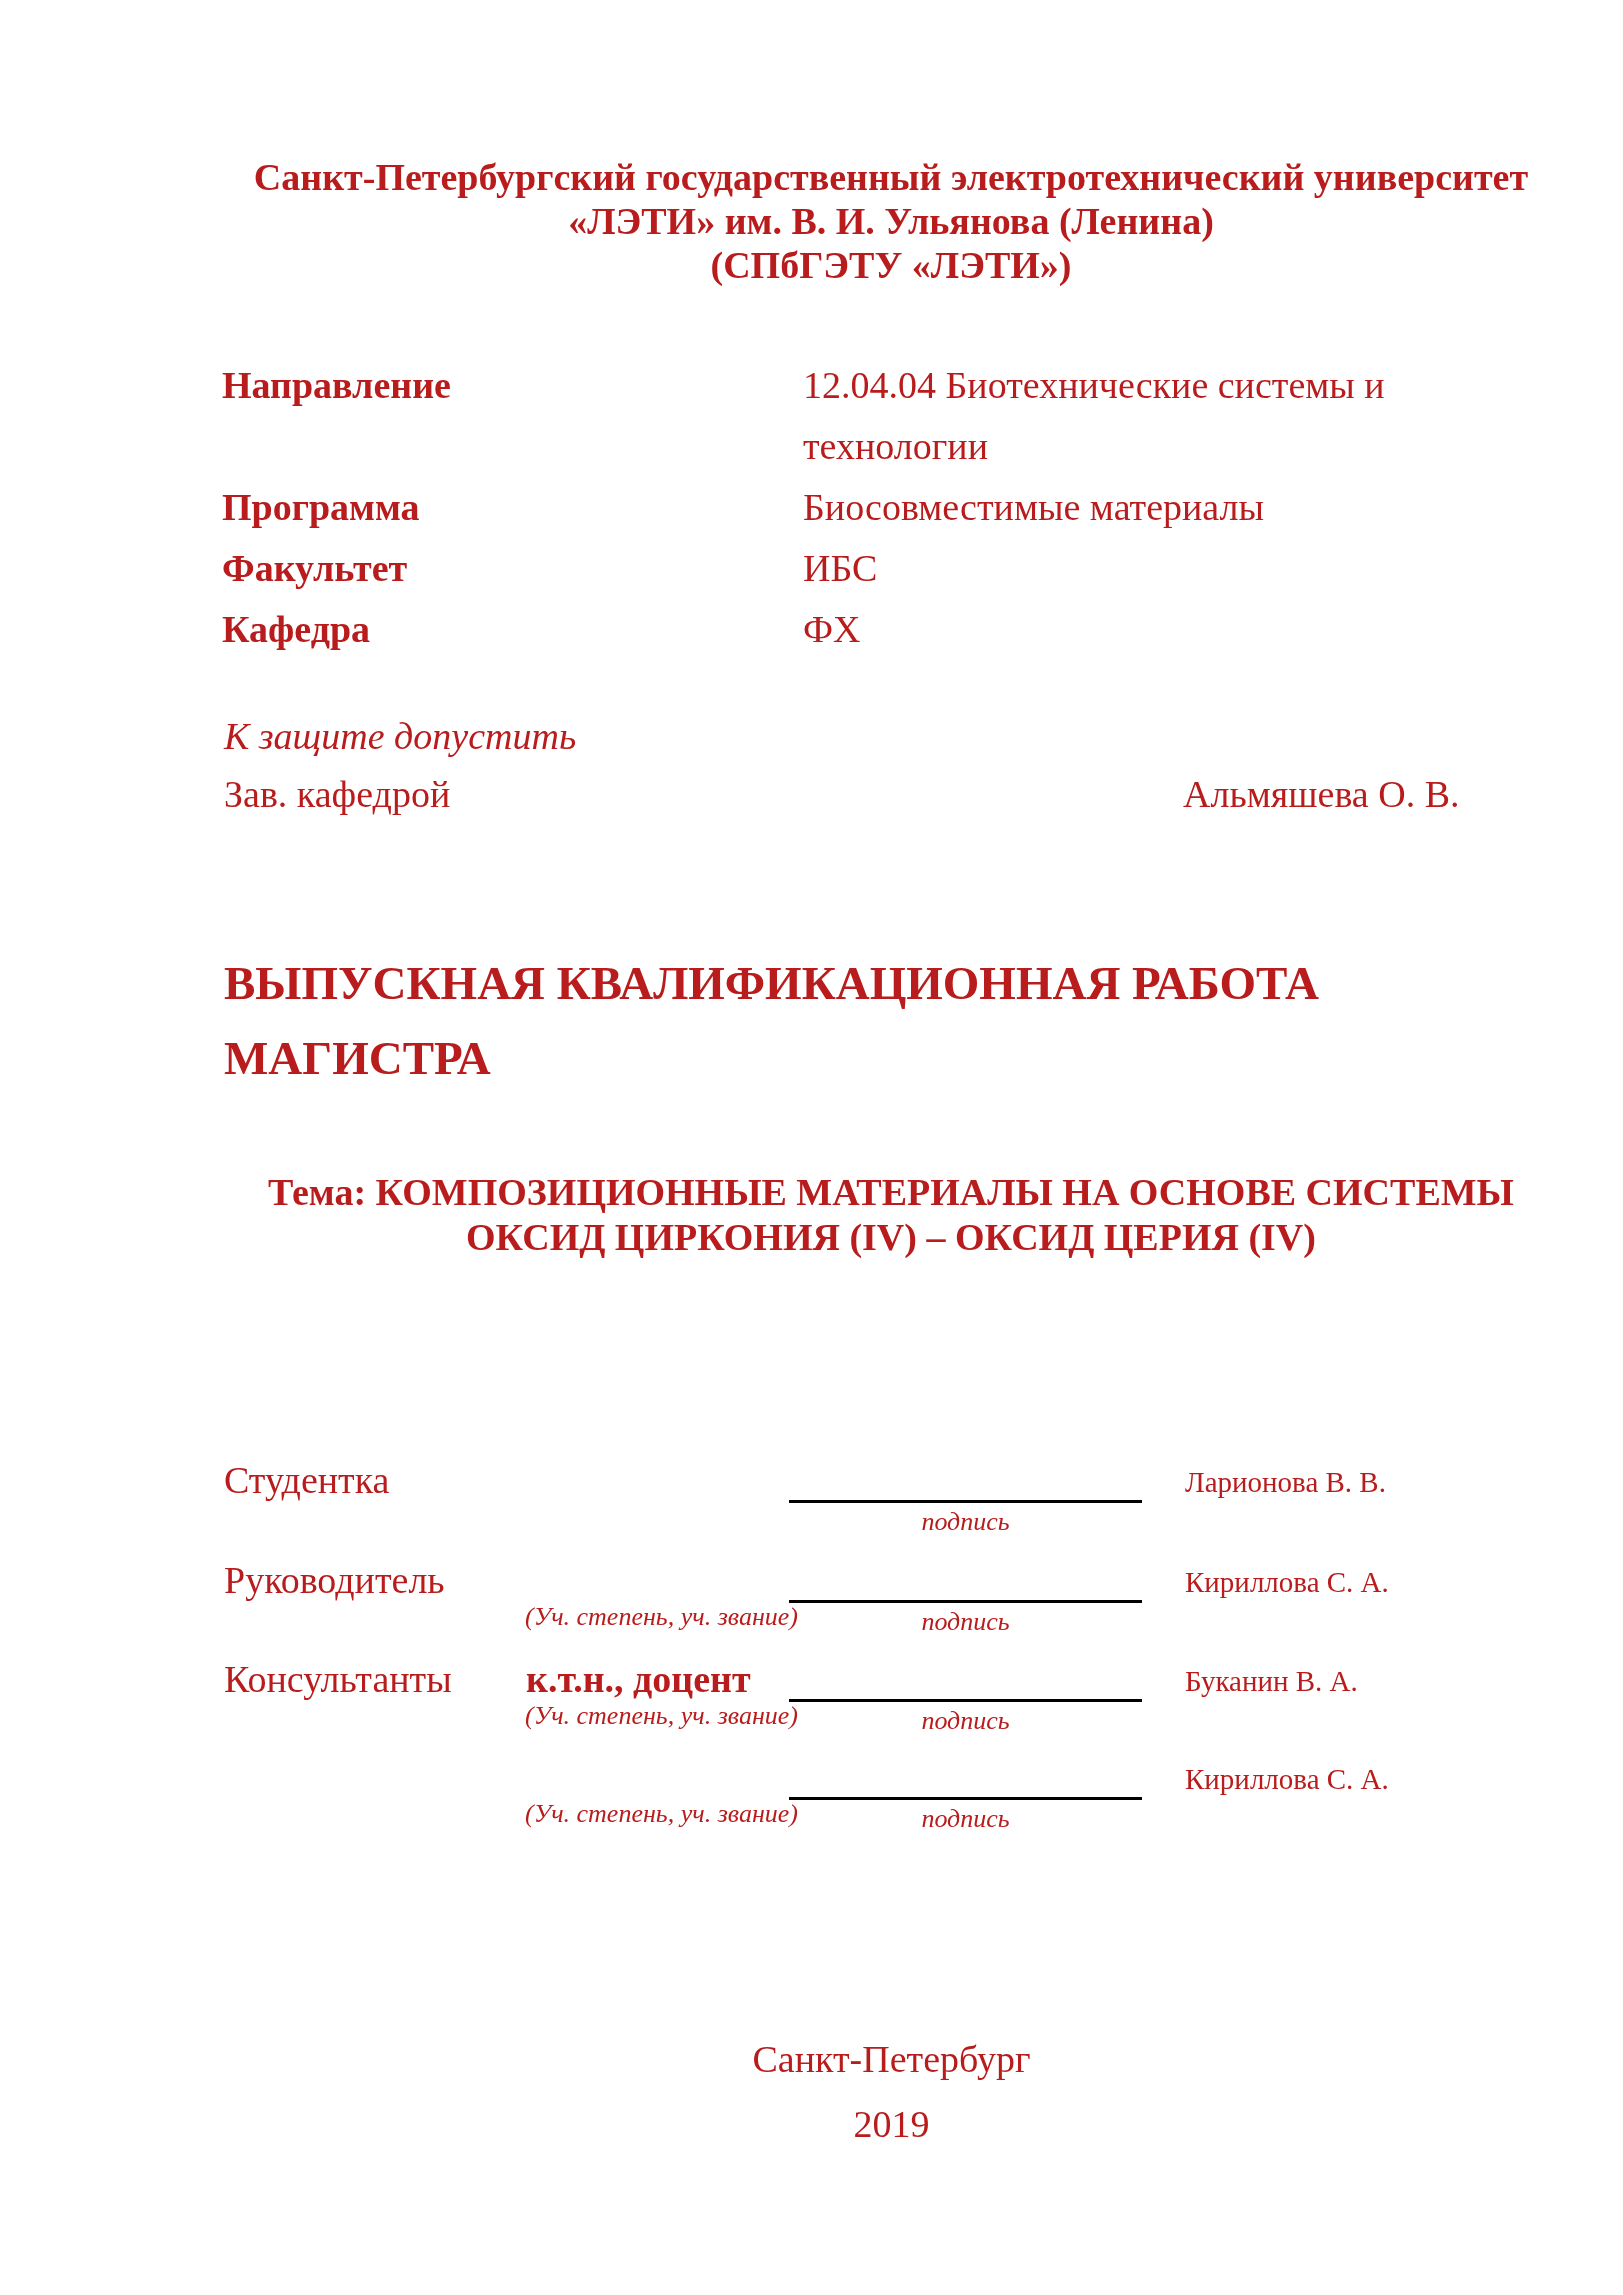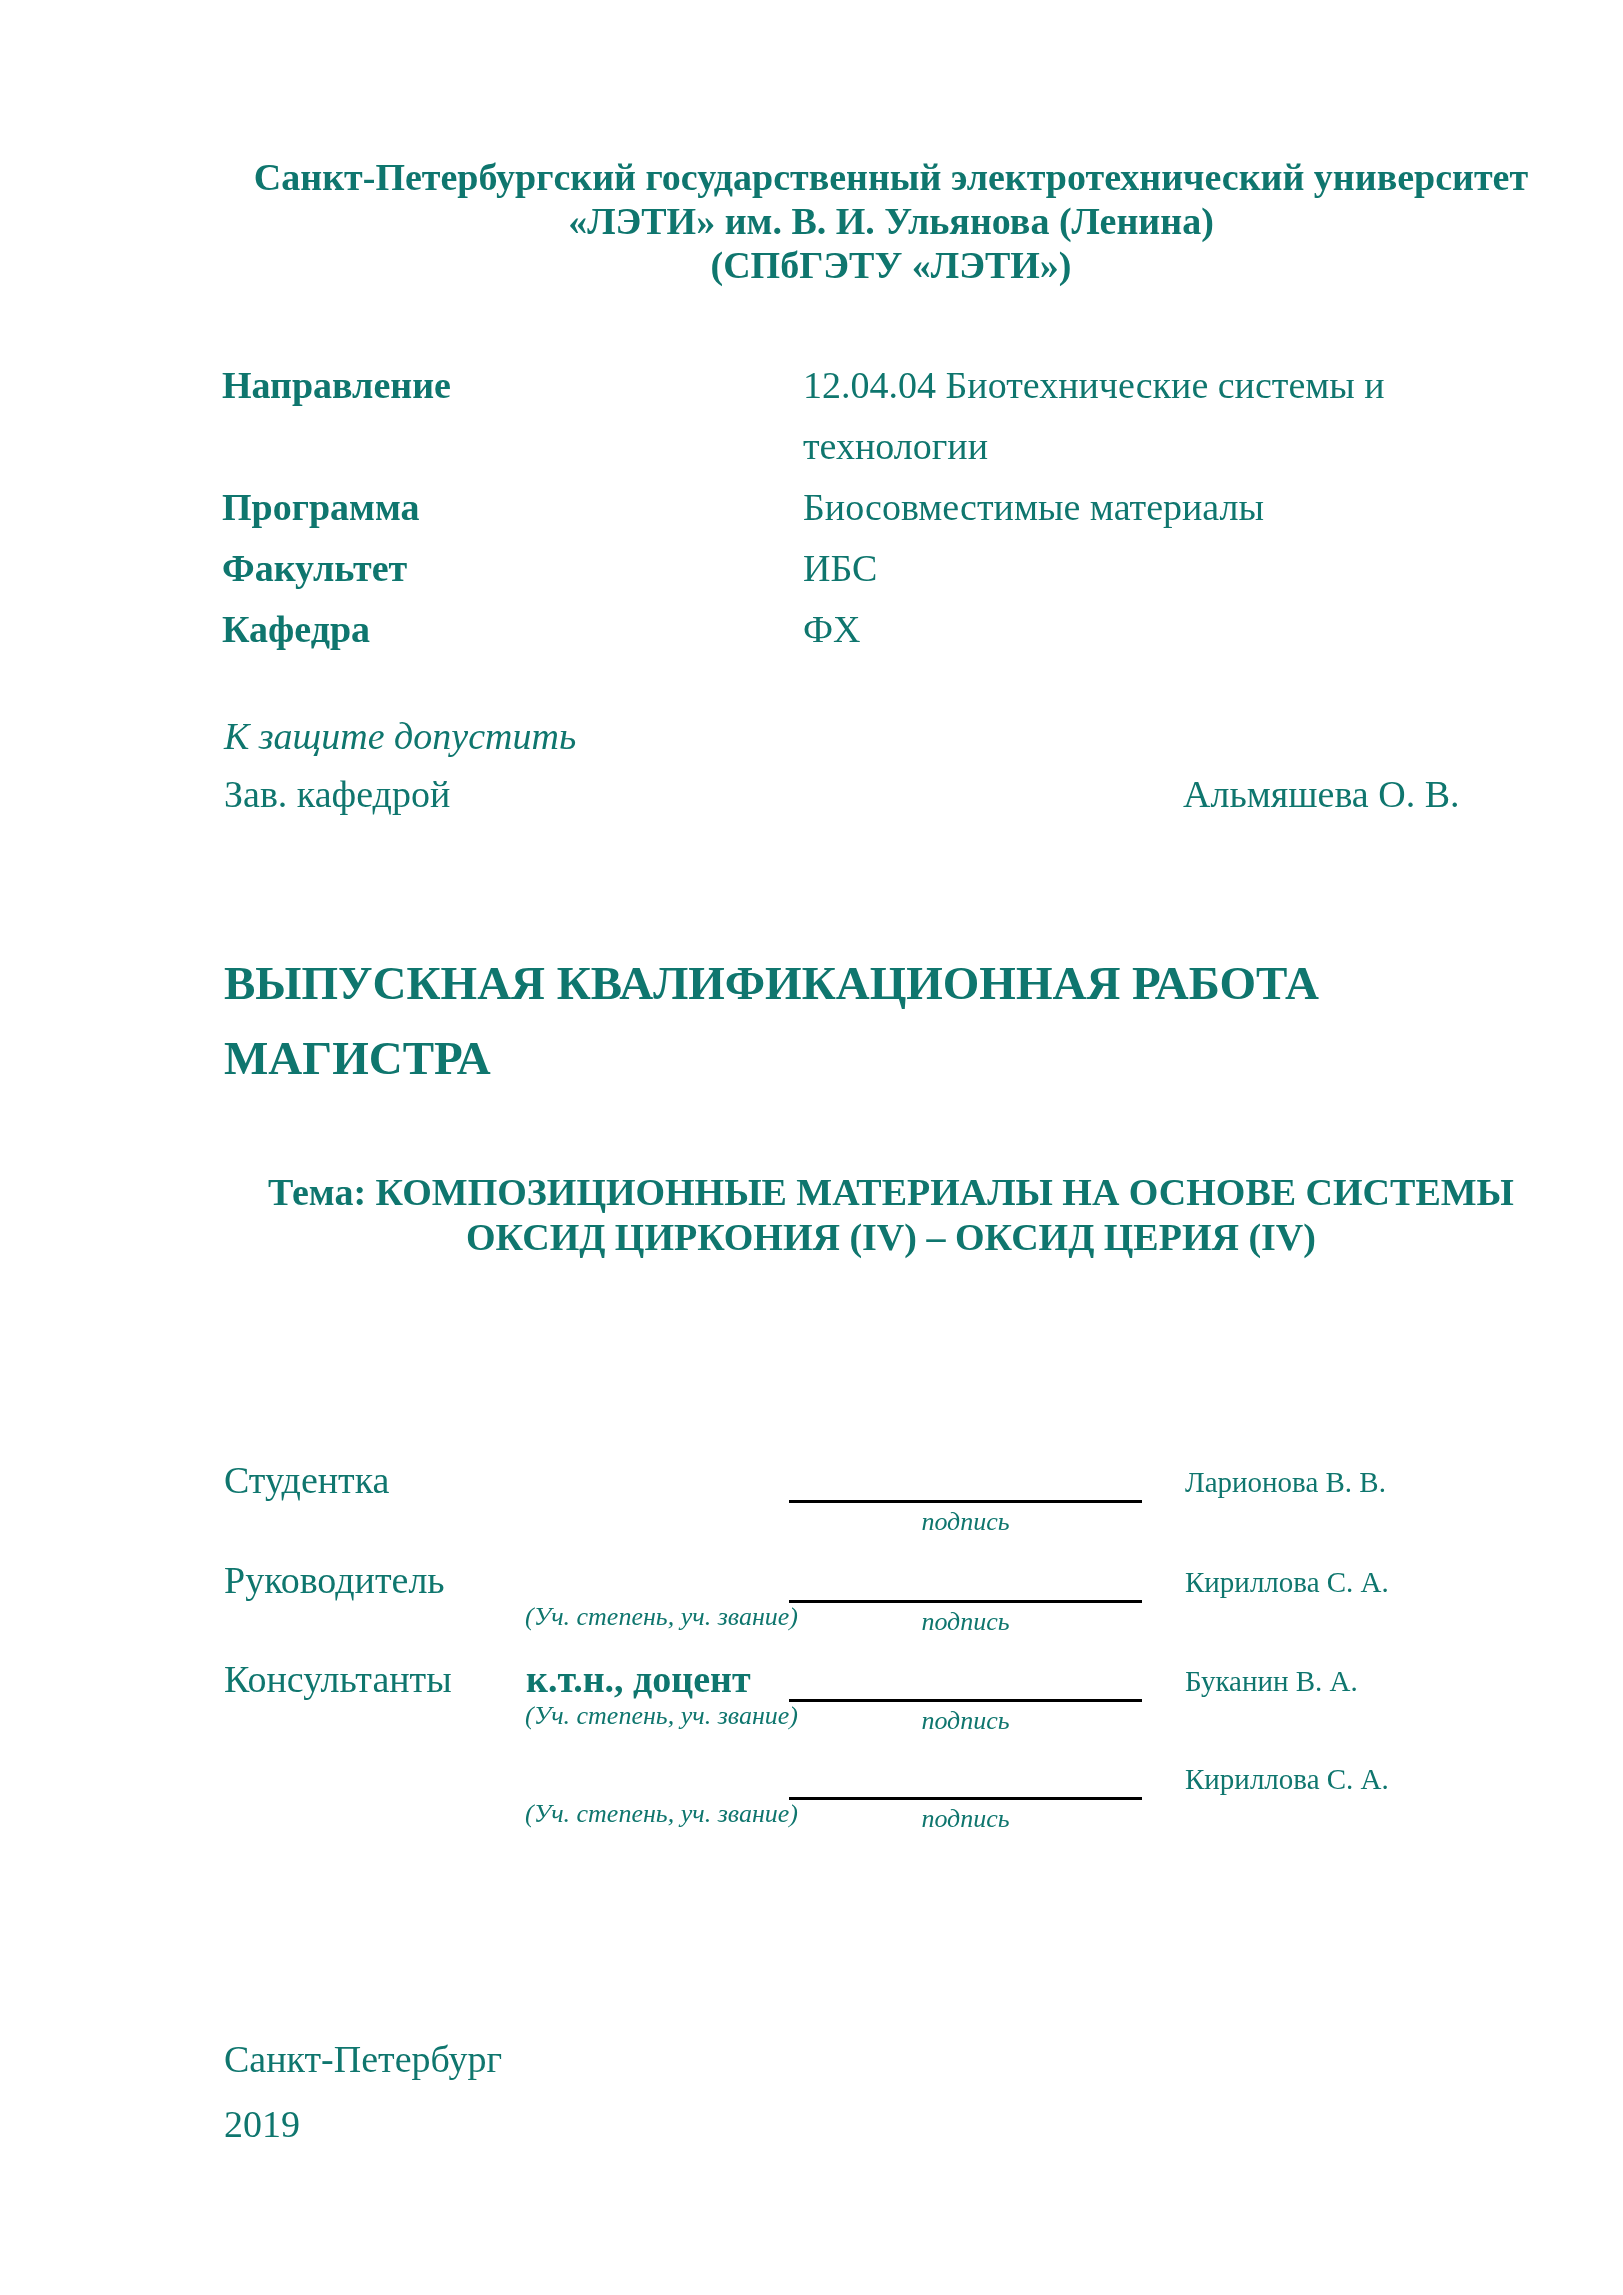--- a/index.html
+++ b/index.html
@@ -2,21 +2,21 @@
 <html style="font-size:12.6px"><head>
 <meta charset="utf-8">
 <title>Title Page</title>
 <style>
   html, body { margin: 0; padding: 0; background: #e8e8e8; }
   .page {
     position: relative;
     width: 1623px;
     height: 2295px;
     background: #ffffff;
-    color: #0f766e;
+    color: #b91c1c;
     font-family: "Liberation Serif", "DejaVu Serif", serif;
     overflow: hidden;
     margin: 0 auto;
   }
   .abs { position: absolute; }
 
   
   .header {
     left: 145px; top: 155px; width: 1492px;
     text-align: center;
@@ -74,21 +74,21 @@
   .sig-name { position: absolute; left: 961px; top: 8px; font-size: 29px; }
 
   .row-1 { top: 1458px; }
   .row-2 { top: 1558px; }
   .row-3 { top: 1657px; }
   .row-4 { top: 1755px; }
 
   
   .footer {
     left: 224px; top: 2027px; width: 1335px;
-    text-align: left;
+    text-align: center;
     font-size: 38px;
     line-height: 65px;
     font-family: Liberation Serif, serif;
   }
 </style>
 </head>
 <body>
 
 <div class="page">
 

